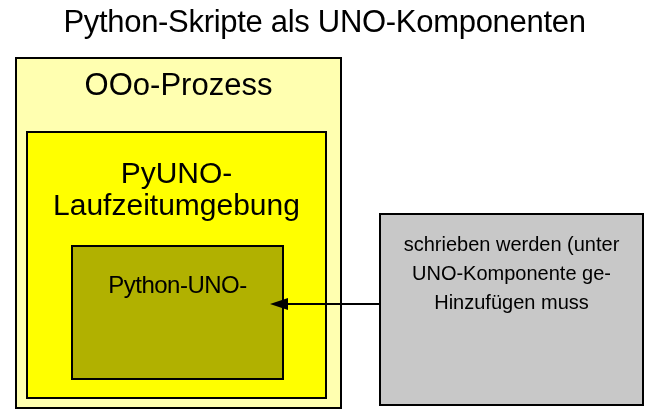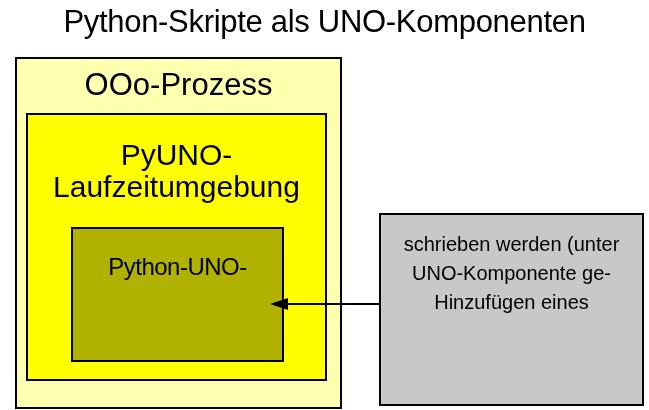--- a/index.html
+++ b/index.html
@@ -41,21 +41,21 @@
     margin-left: 13px;
   }
   .outer-label {
     margin-top: 8px;
     text-align: center;
     font-size: 31px;
     line-height: 36px;
   }
   .runtime-box {
     left: 9px;
-    top: 54px;
+    top: 72px;
     width: 301px;
     height: 268px;
     background: #FFFF00;
   }
   .runtime-label {
     margin-top: 24px;
     text-align: center;
     font-size: 30px;
     line-height: 32px;
   }
@@ -115,21 +115,21 @@
           <span>Python-UNO-</span><br>
         </div>
       </div>
     </div>
   </div>
 
   <div class="box note-box">
     <div class="note-text">
       <div>schrieben werden (unter</div>
       <div>UNO-Komponente ge-</div>
-      <div>Hinzufügen eines</div>
+      <div>Hinzufügen muss</div>
     </div>
   </div>
 
   <svg class="arrow-svg" viewBox="0 0 113 18" xmlns="http://www.w3.org/2000/svg">
     <line x1="18" y1="9" x2="112" y2="9" stroke="#000000" stroke-width="2"></line>
     <polygon points="2,9 20,3 20,15" fill="#000000"></polygon>
   </svg>
 
 </div>
 

